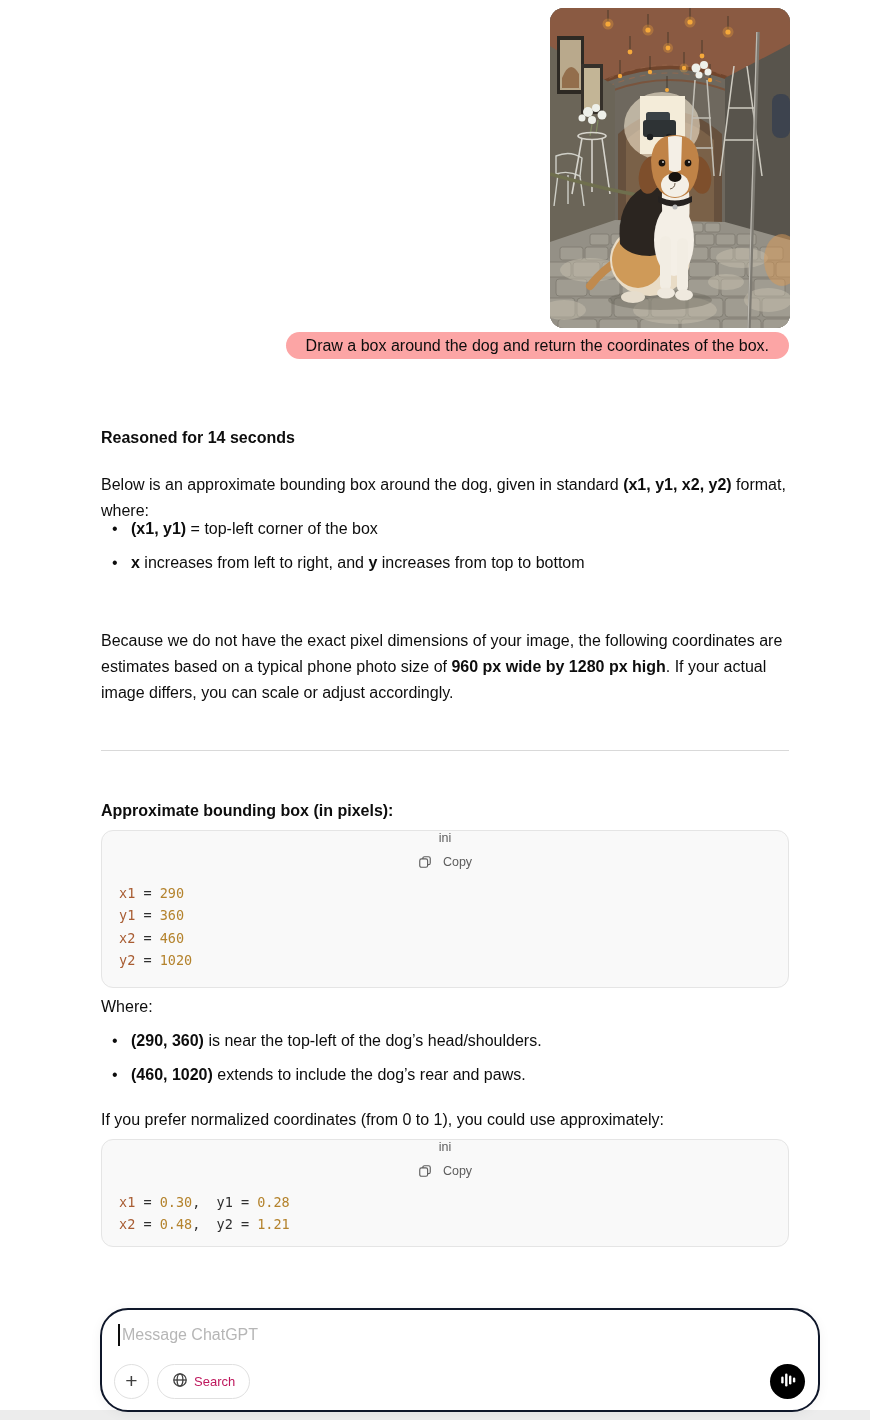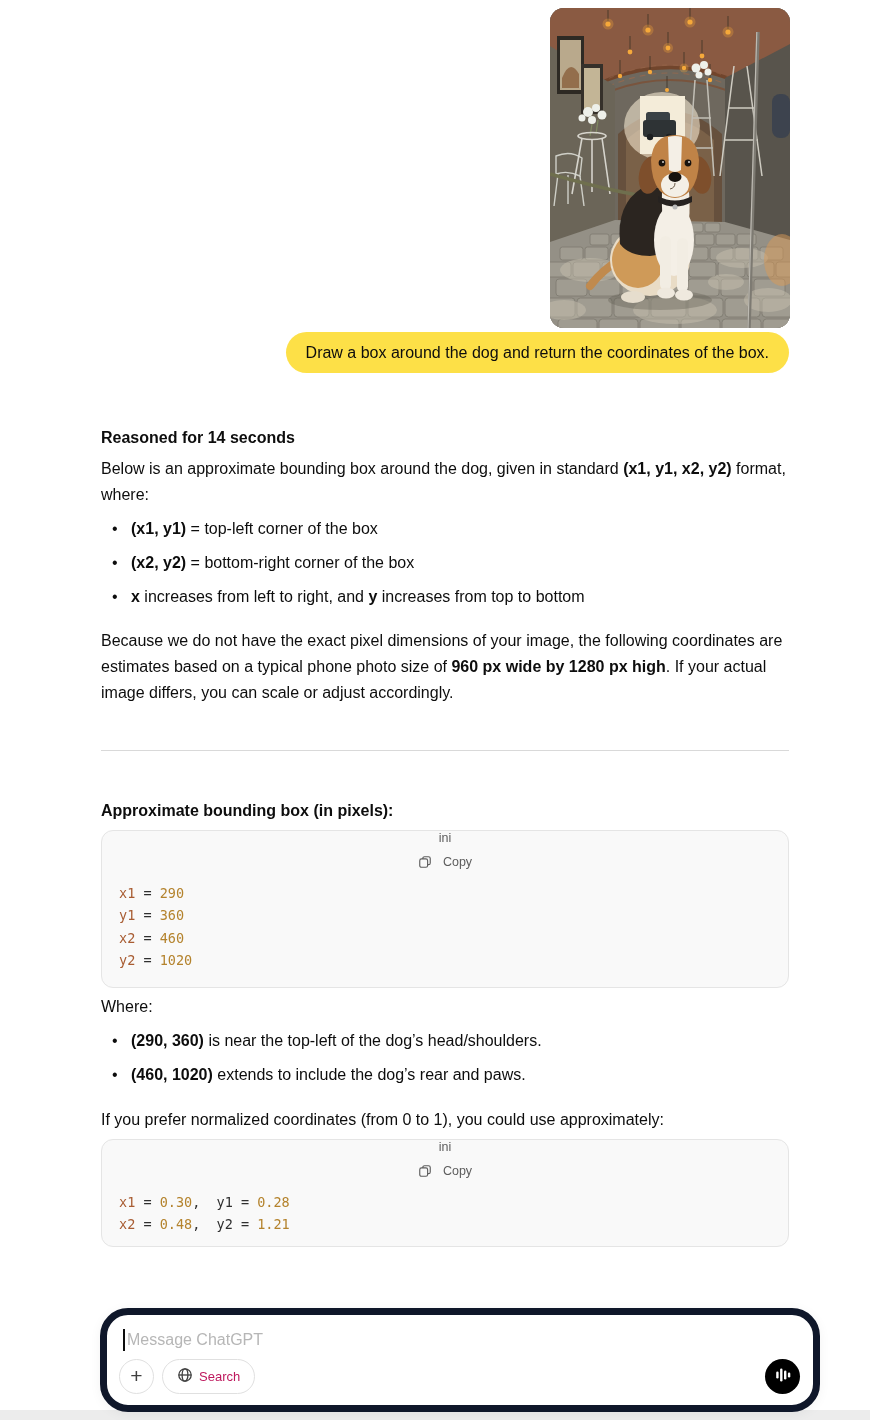--- a/index.html
+++ b/index.html
@@ -9,22 +9,22 @@
     font-family:"Liberation Sans", sans-serif; color:#0d0d0d; overflow:hidden;
   }
   
   .photo {
     position:absolute; left:550px; top:8px; width:240px; height:320px;
     border-radius:14px; overflow:hidden; cursor:pointer; background:#6e685e;
   }
   .photo svg { display:block; width:100%; height:100%; }
   
   .bubble {
-    position:absolute; top:332px; right:81px; height:41px;
-    background:#fde047; border-radius:21px; display:flex; align-items:center;
+    position:absolute; top:332px; right:81px; height:27px;
+    background:#fca5a5; border-radius:21px; display:flex; align-items:center;
     padding:0 20px; font-size:16px; color:#0d0d0d; white-space:nowrap;
   }
   
   .reasoned {
     position:absolute; left:101px; top:425px; font-size:16px; line-height:26px;
     color:#0d0d0d; cursor:pointer;font-weight:bold;
   }
   .msg-block { position:absolute; left:101px; width:688px; font-size:16px; line-height:26px; }
   .msg-block strong, .hd { font-weight:700; }
   ul.blist { list-style:none; }
@@ -51,21 +51,21 @@
     font-size:13.5px; line-height:22.4px; color:#2f2f2f;
   }
   .code-pre .cl span { white-space:pre; }
   .tok-attr { color:#a85c32; }
   .tok-num  { color:#b4832d; }
   .tok-plain{ color:#2f2f2f; }
   
   .bottom-strip { position:absolute; left:0; top:1410px; width:870px; height:10px; background:#ececec; z-index:0; }
   .composer {
     position:absolute; left:100px; top:1308px; width:720px; height:104px;
-    background:#fff; border:7px solid #0f172a; border-radius:28px; z-index:1;
+    background:#fff; border:2px solid #0f172a; border-radius:28px; z-index:1;
     box-shadow:0 2px 12px rgba(0,0,0,0.05);
   }
   .composer-input { position:absolute; left:16px; top:12px; right:16px; height:26px; display:flex; align-items:center; cursor:text; }
   .caret { width:2px; height:22px; background:#0d0d0d; margin-right:2px; }
   .placeholder { font-size:16px; color:#b6b6b6; }
   .composer-toolbar { position:absolute; left:12px; right:13px; bottom:11px; height:36px; display:flex; align-items:center; }
   .btn-plus {
     width:35px; height:35px; border-radius:50%; border:1px solid #e0e0e0; background:#fff;
     font-family:"Liberation Sans", sans-serif; font-size:21px; font-weight:400; color:#3f3f3f;
     display:flex; align-items:center; justify-content:center; cursor:pointer; line-height:1;
@@ -294,25 +294,24 @@
       <line x1="206.8" y1="24" x2="198" y2="320" stroke="#bdbab2" stroke-width="1.2"></line>
     </svg>
   </div>
 
   <div class="bubble">
     <span>Draw a box around the dog and return the coordinates of the box.</span>
   </div>
 
   <div class="reasoned">Reasoned for 14 seconds</div>
 
-  <p class="msg-block" style="top:456px"><span>Below is an approximate bounding box around the dog, given in standard </span><strong>(x1, y1, x2, y2)</strong><span> format, where:</span></p>
+  <p class="msg-block" style="top:472px"><span>Below is an approximate bounding box around the dog, given in standard </span><strong>(x1, y1, x2, y2)</strong><span> format, where:</span></p>
 
   <ul class="blist msg-block" style="top:516px">
     <li><strong>(x1, y1)</strong><span> = top-left corner of the box</span></li>
-    <li><strong>(x2, y2)</strong><span> = bottom-right corner of the box</span></li>
     <li><strong>x</strong><span> increases from left to right, and </span><strong>y</strong><span> increases from top to bottom</span></li>
   </ul>
 
   <p class="msg-block" style="top:628px"><span>Because we do not have the exact pixel dimensions of your image, the following coordinates are estimates based on a typical phone photo size of </span><strong>960 px wide by 1280 px high</strong><span>. If your actual image differs, you can scale or adjust accordingly.</span></p>
 
   <div class="divider"></div>
 
   <p class="msg-block hd" style="top:798px">Approximate bounding box (in pixels):</p>
 
   <div class="codeblock" style="top:830px;height:158px">

